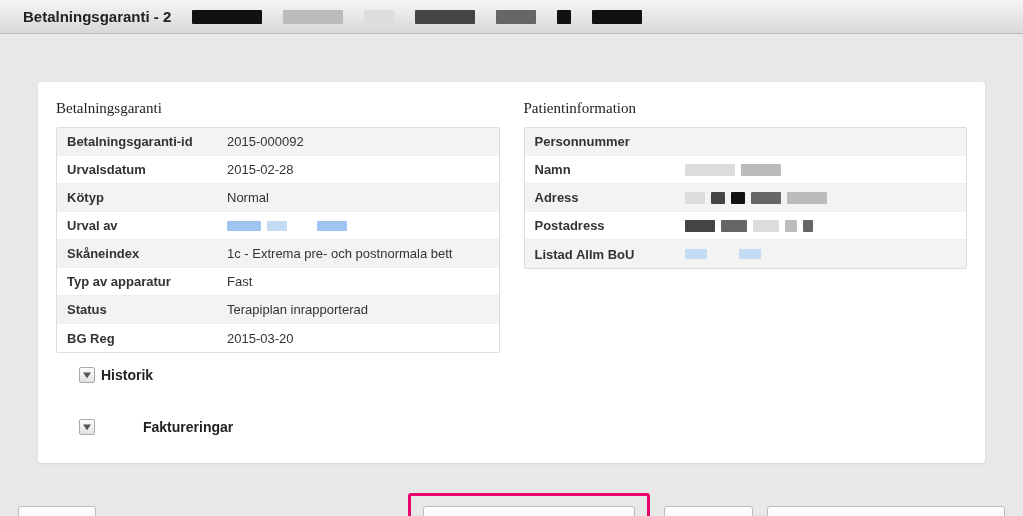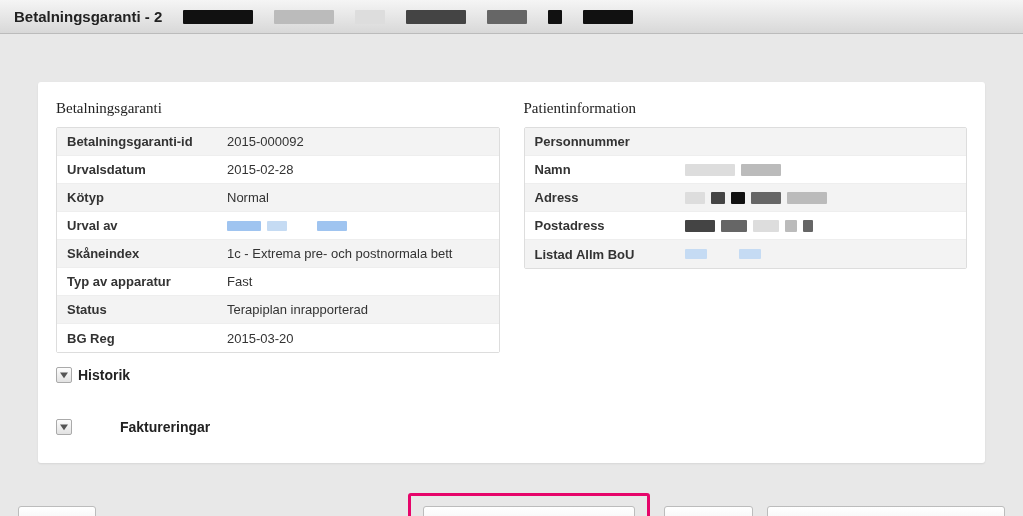--- a/index.html
+++ b/index.html
@@ -8,21 +8,21 @@
     font-size: 13px;
     background: #e8e8e8;
     color: #333;
     width: 1023px;
     height: 516px;
     overflow: hidden;
   }
   .title-bar {
     background: linear-gradient(#f5f5f5, #d8d8d8);
     border-bottom: 1px solid #bbb;
-    padding: 8px 14px;
+    padding: 8px 23px;
     font-weight: bold;
     font-size: 15px;
     color: #222;
     display: flex;
     align-items: center;
     gap: 21px;
   }
   .redact {
     display: inline-block;
     height: 14px;
@@ -88,20 +88,21 @@
   .patient .info-label { flex: 0 0 150px; }
   .expander {
     margin-top: 14px;
     display: flex;
     align-items: center;
     gap: 6px;
     cursor: pointer;
     font-weight: bold;
     font-size: 14px;
     color: #222;
+    margin-left: 23px;
   }
   .expander + .expander { margin-top: 36px; gap: 48px; }
   .tri-btn {
     width: 16px; height: 16px;
     background: linear-gradient(#fdfdfd, #e2e2e2);
     border: 1px solid #aaa;
     border-radius: 2px;
     display: flex;
     align-items: center;
     justify-content: center;

